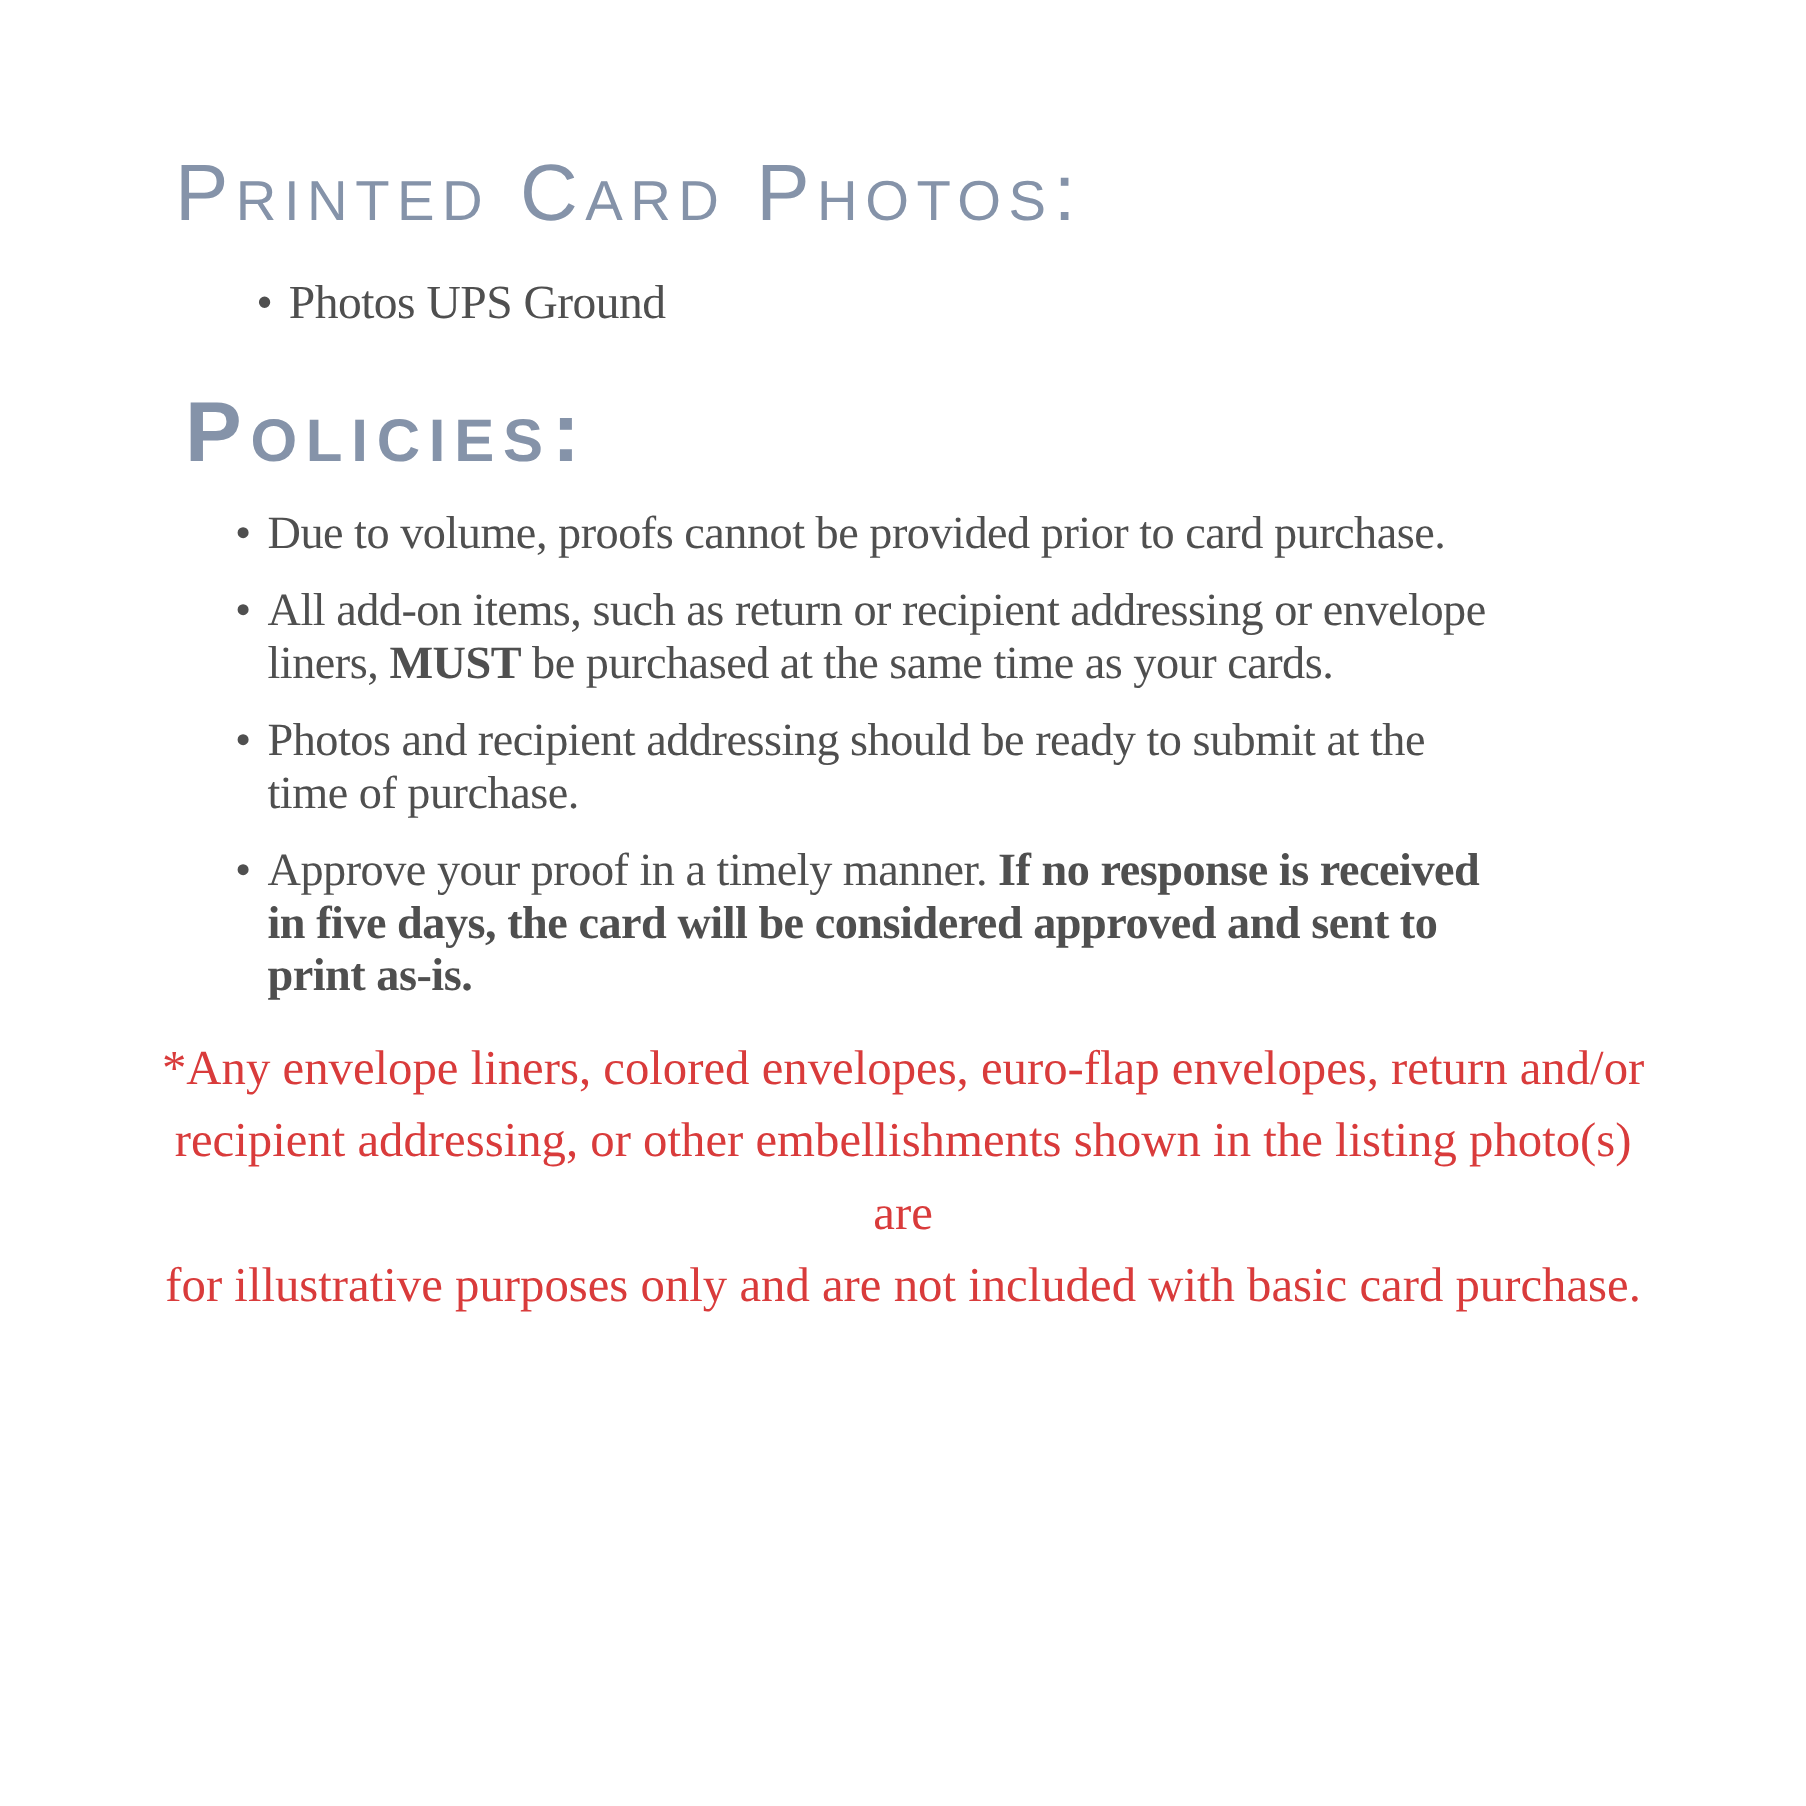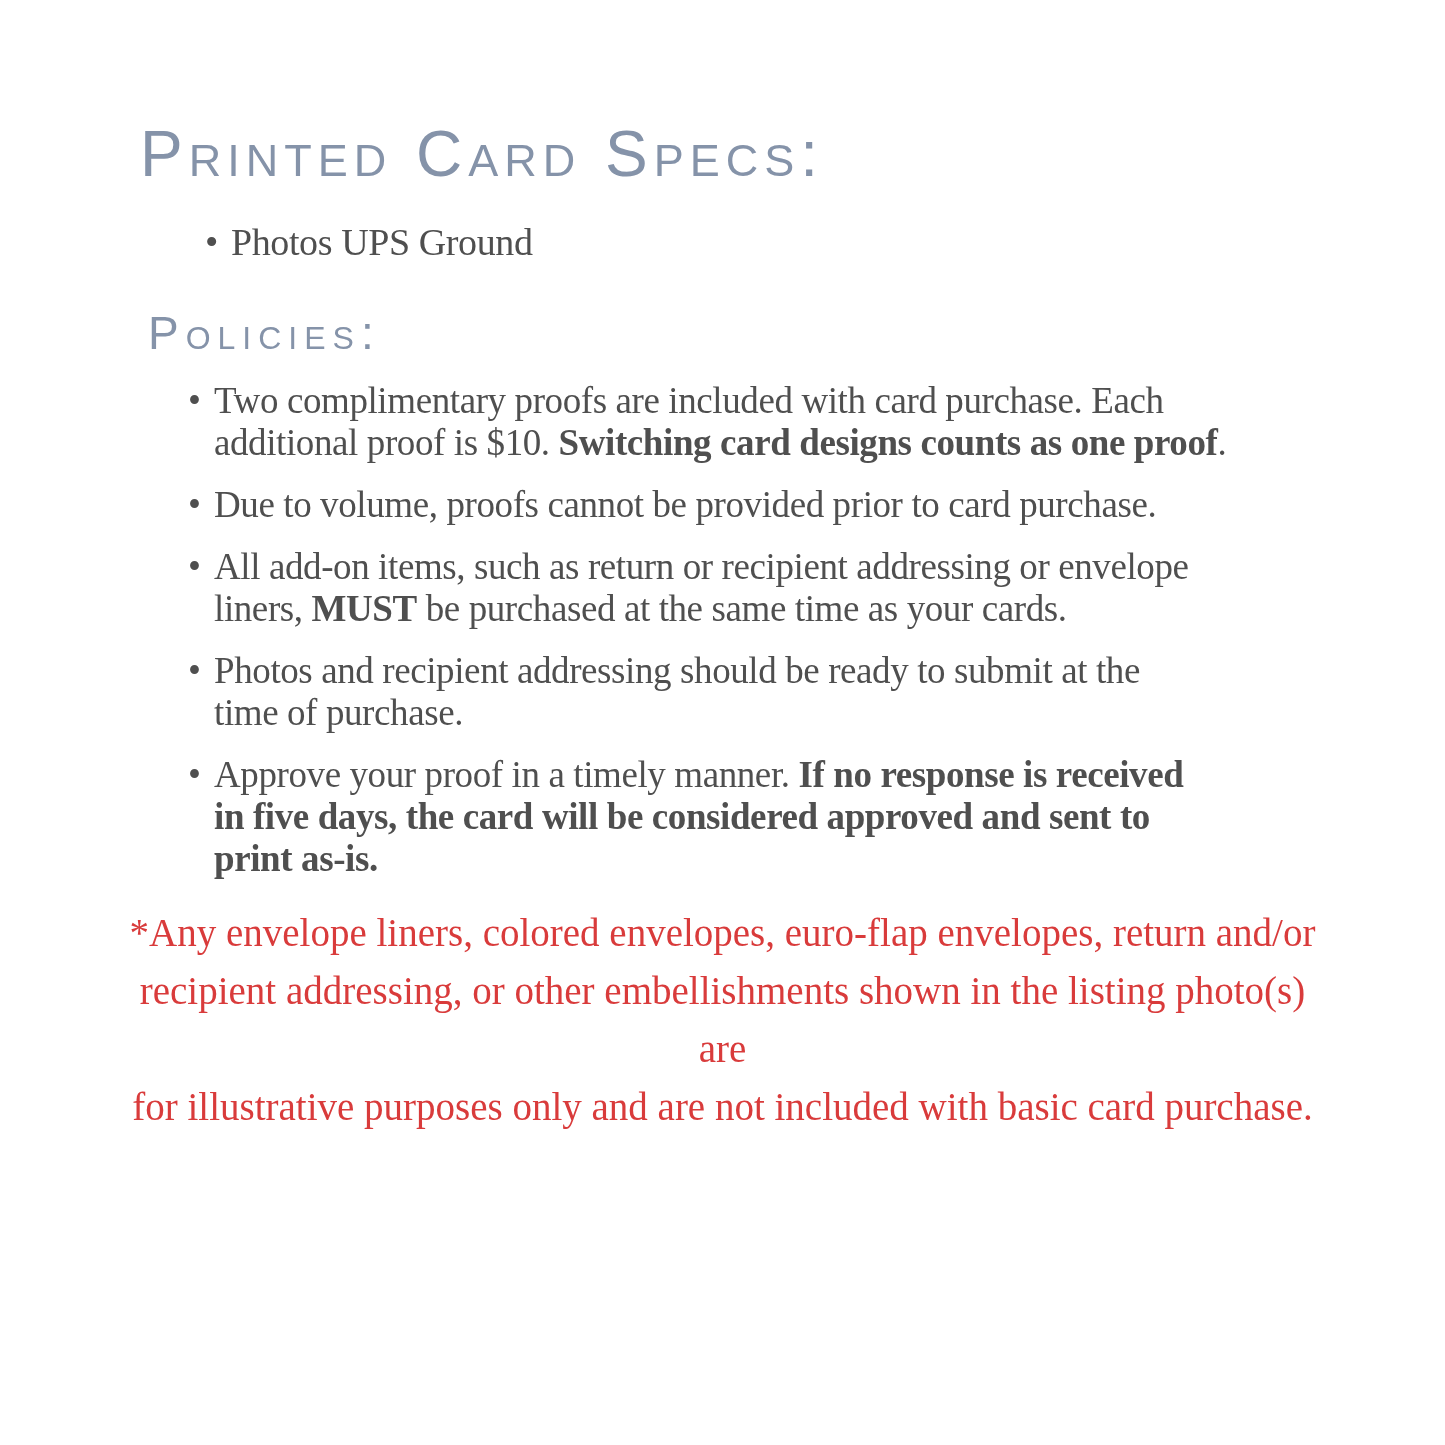--- a/index.html
+++ b/index.html
@@ -20,24 +20,25 @@
     color: var(--heading, #8593a9);
     margin: 0;
   }
   h1.heading {
     font-size: 64px;
     line-height: 1.2;
     letter-spacing: 6px;
     margin: 116px 0 0 140px;
   }
   h2.heading {
-    font-size: 46px;
+    font-size: 68px;
     line-height: 1.2;
     letter-spacing: 7px;
     margin: 43px 0 0 148px;
+    font-weight: bold;
   }
   ul.bullet-list {
     list-style: none;
     margin: 0;
     padding: 0;
   }
   ul.specs-list {
     margin: 28px 0 0 205px;
     font-size: 38px;
     line-height: 42px;
@@ -70,31 +71,29 @@
     font-size: 39px;
     line-height: 58px;
     color: var(--alert, #d93b3b);
     white-space: pre-line;
   }
 </style>
 </head>
 <body>
 
 <div class="page" style="--heading: #8593a9; --body: #4f4f4f; --alert: #d93b3b; --page-bg: #ffffff;">
-  <h1 class="heading">Printed Card Specs:</h1>
+  <h1 class="heading">Printed Card Photos:</h1>
 
   <ul class="bullet-list specs-list">
       <li><span>Photos UPS Ground</span></li>
     </ul>
 
   <h2 class="heading">Policies:</h2>
 
   <ul class="bullet-list policies-list">
-      <li><span>Two complimentary proofs are included with card purchase. Each
-additional proof is $10. </span><span class="bold">Switching card designs counts as one proof</span><span>.</span></li>
       <li><span>Due to volume, proofs cannot be provided prior to card purchase.</span></li>
       <li><span>All add-on items, such as return or recipient addressing or envelope
 liners, </span><span class="bold">MUST</span><span> be purchased at the same time as your cards.</span></li>
       <li><span>Photos and recipient addressing should be ready to submit at the
 time of purchase.</span></li>
       <li><span>Approve your proof in a timely manner. </span><span class="bold">If no response is received
 in five days, the card will be considered approved and sent to
 print as-is.</span></li>
     </ul>
 

